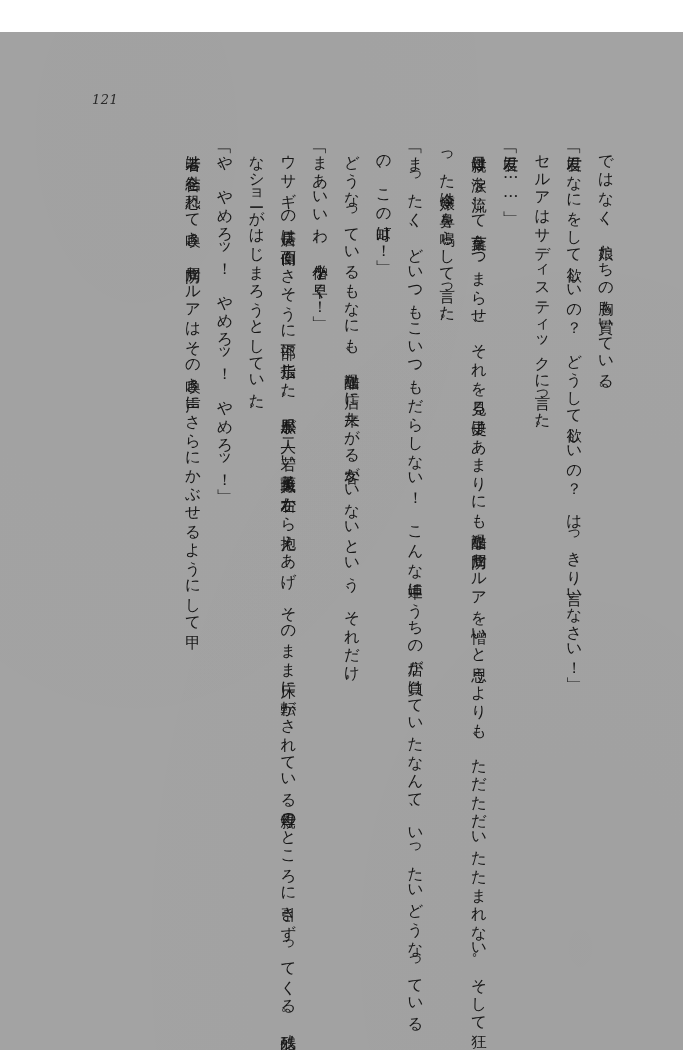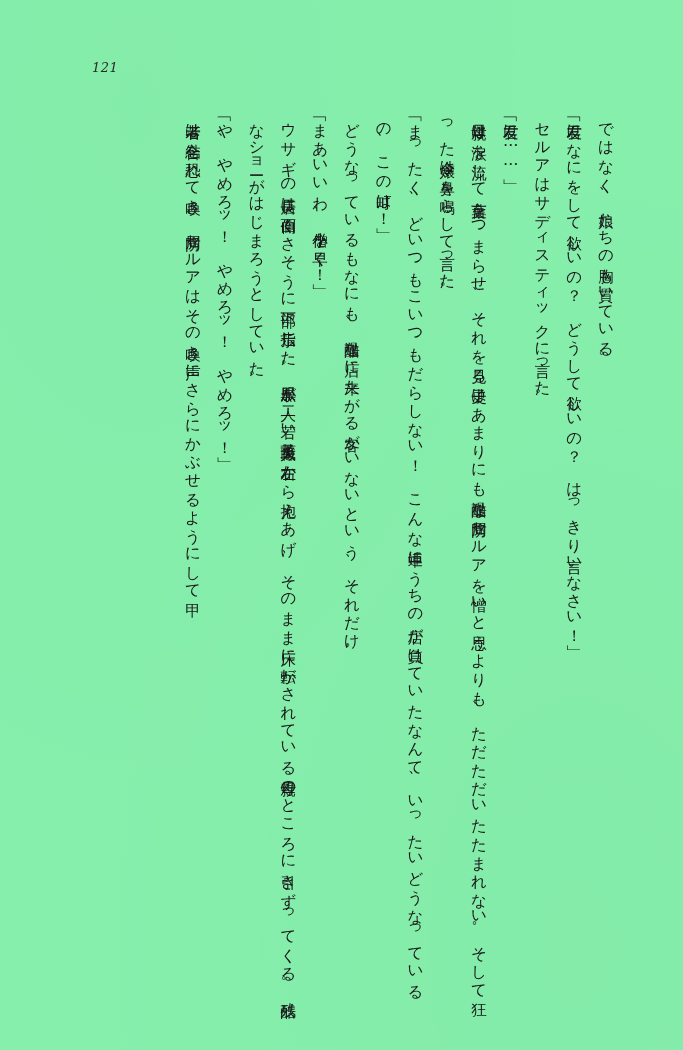--- a/index.html
+++ b/index.html
@@ -11,21 +11,22 @@
     width: 683px;
     height: 1050px;
     overflow: hidden;
     font-family: "DejaVu Serif", "Liberation Serif", serif;
     color: #1a1a1a;
     position: relative;
   }
   .page {
     position: absolute;
     inset: 0;
-    background: #86efac;
+    background: #a3a3a3;
+    margin-top: 32px;
   }
   
   .page::before {
     content: "";
     position: absolute;
     inset: 0;
     background:
       radial-gradient(ellipse at 20% 10%, rgba(0,0,0,0.012), rgba(0,0,0,0) 60%),
       radial-gradient(ellipse at 85% 90%, rgba(0,0,0,0.015), rgba(0,0,0,0) 65%);
     pointer-events: none;

